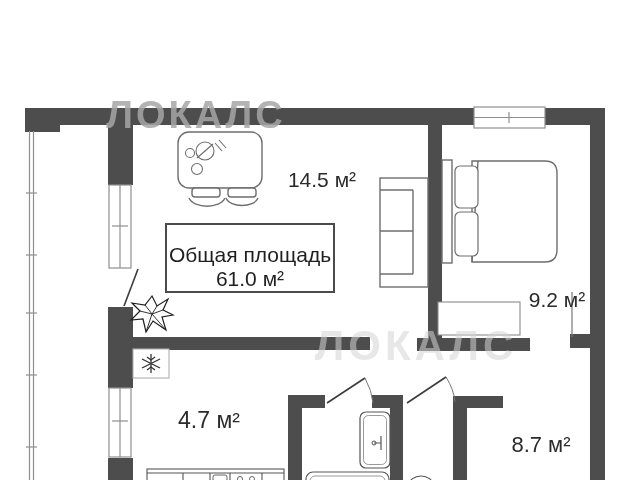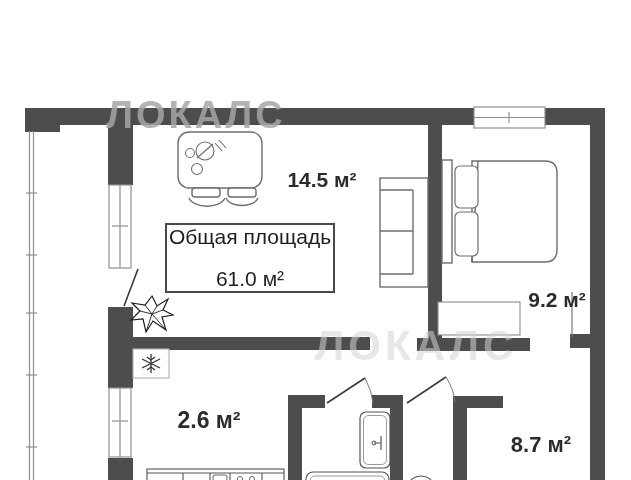--- a/index.html
+++ b/index.html
@@ -16,30 +16,30 @@
   }
   .stage svg{position:absolute;left:0;top:0;z-index:1;}
   .wm{
     position:absolute;z-index:3;font-weight:bold;white-space:nowrap;
     transform:translate(-50%,-50%);user-select:none;
   }
   .wm-top{left:196px;top:115px;font-size:38px;letter-spacing:3px;color:var(--watermark_top);}
   .wm-mid{left:416px;top:346px;font-size:42px;letter-spacing:4px;color:var(--watermark_middle);}
   .room-label{
     position:absolute;z-index:4;transform:translate(-50%,-50%);
-    color:var(--label_text);font-size:21px;font-weight:700;white-space:nowrap;
+    color:var(--label_text);font-size:21px;font-weight:400;white-space:nowrap;
   }
   .lbl-living{left:322px;top:180px;}
   .lbl-bedroom{left:557px;top:300px;}
   .lbl-kitchen{left:209px;top:420px;font-size:23px;}
   .lbl-hallway{left:541px;top:445px;font-size:22px;}
   .area-box{
     position:absolute;z-index:4;left:165px;top:223px;width:170px;height:70px;
     background:#fff;border:2px solid #4a4a4a;box-sizing:border-box;
-    display:flex;flex-direction:column;align-items:center;justify-content:space-between;
+    display:flex;flex-direction:column;align-items:center;justify-content:flex-end;
     color:#1f1f1f;font-size:21px;font-weight:500;line-height:1.15;
   }
 </style>
 </head>
 <body>
 
 <div class="stage">
 
   <svg width="631" height="480" viewBox="0 0 631 480">
 
@@ -185,21 +185,21 @@
 
       <ellipse cx="421" cy="485" rx="12" ry="9" stroke="#555" stroke-width="1.2"></ellipse>
     </g>
   </svg>
 
   <div class="wm wm-top">ЛОКАЛС</div>
   <div class="wm wm-mid">ЛОКАЛС</div>
 
   <div class="room-label lbl-living">14.5 м²</div>
   <div class="room-label lbl-bedroom">9.2 м²</div>
-  <div class="room-label lbl-kitchen">2.6 м²</div>
+  <div class="room-label lbl-kitchen">4.7 м²</div>
   <div class="room-label lbl-hallway">8.7 м²</div>
 
   <div class="area-box">
     <div>Общая площадь</div>
     <div>61.0 м²</div>
   </div>
 
 </div>
 
 </body></html>

